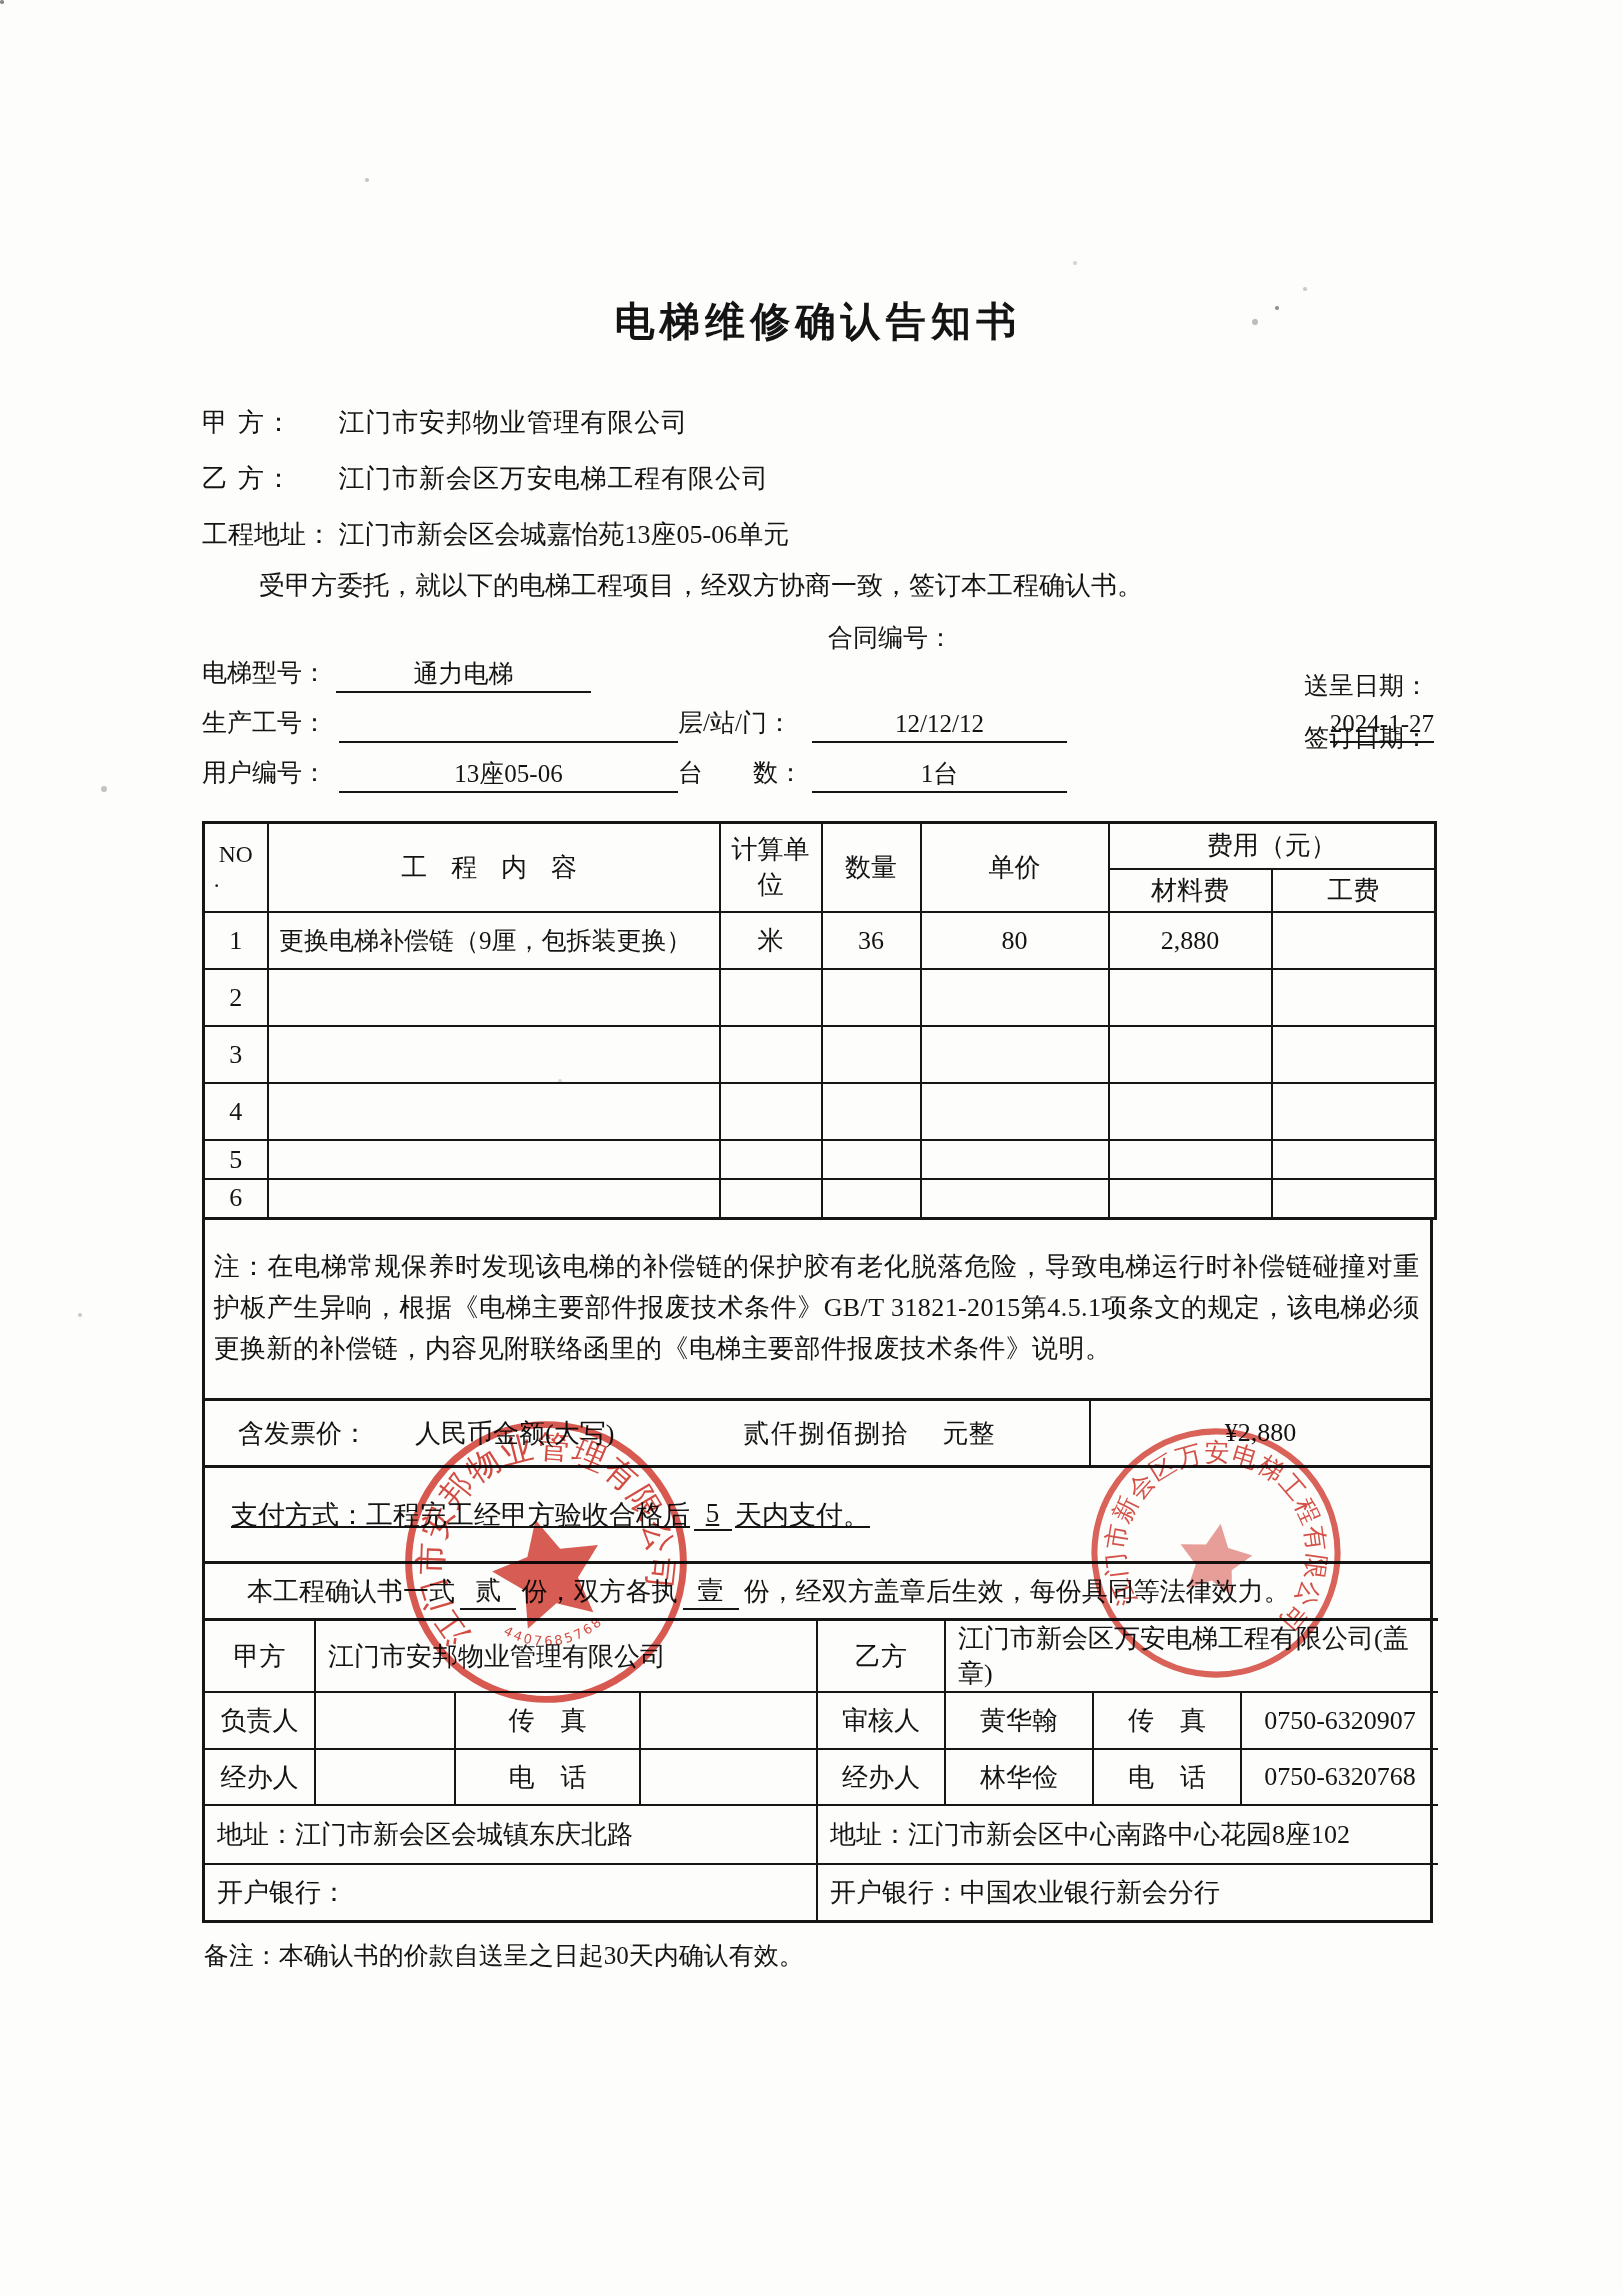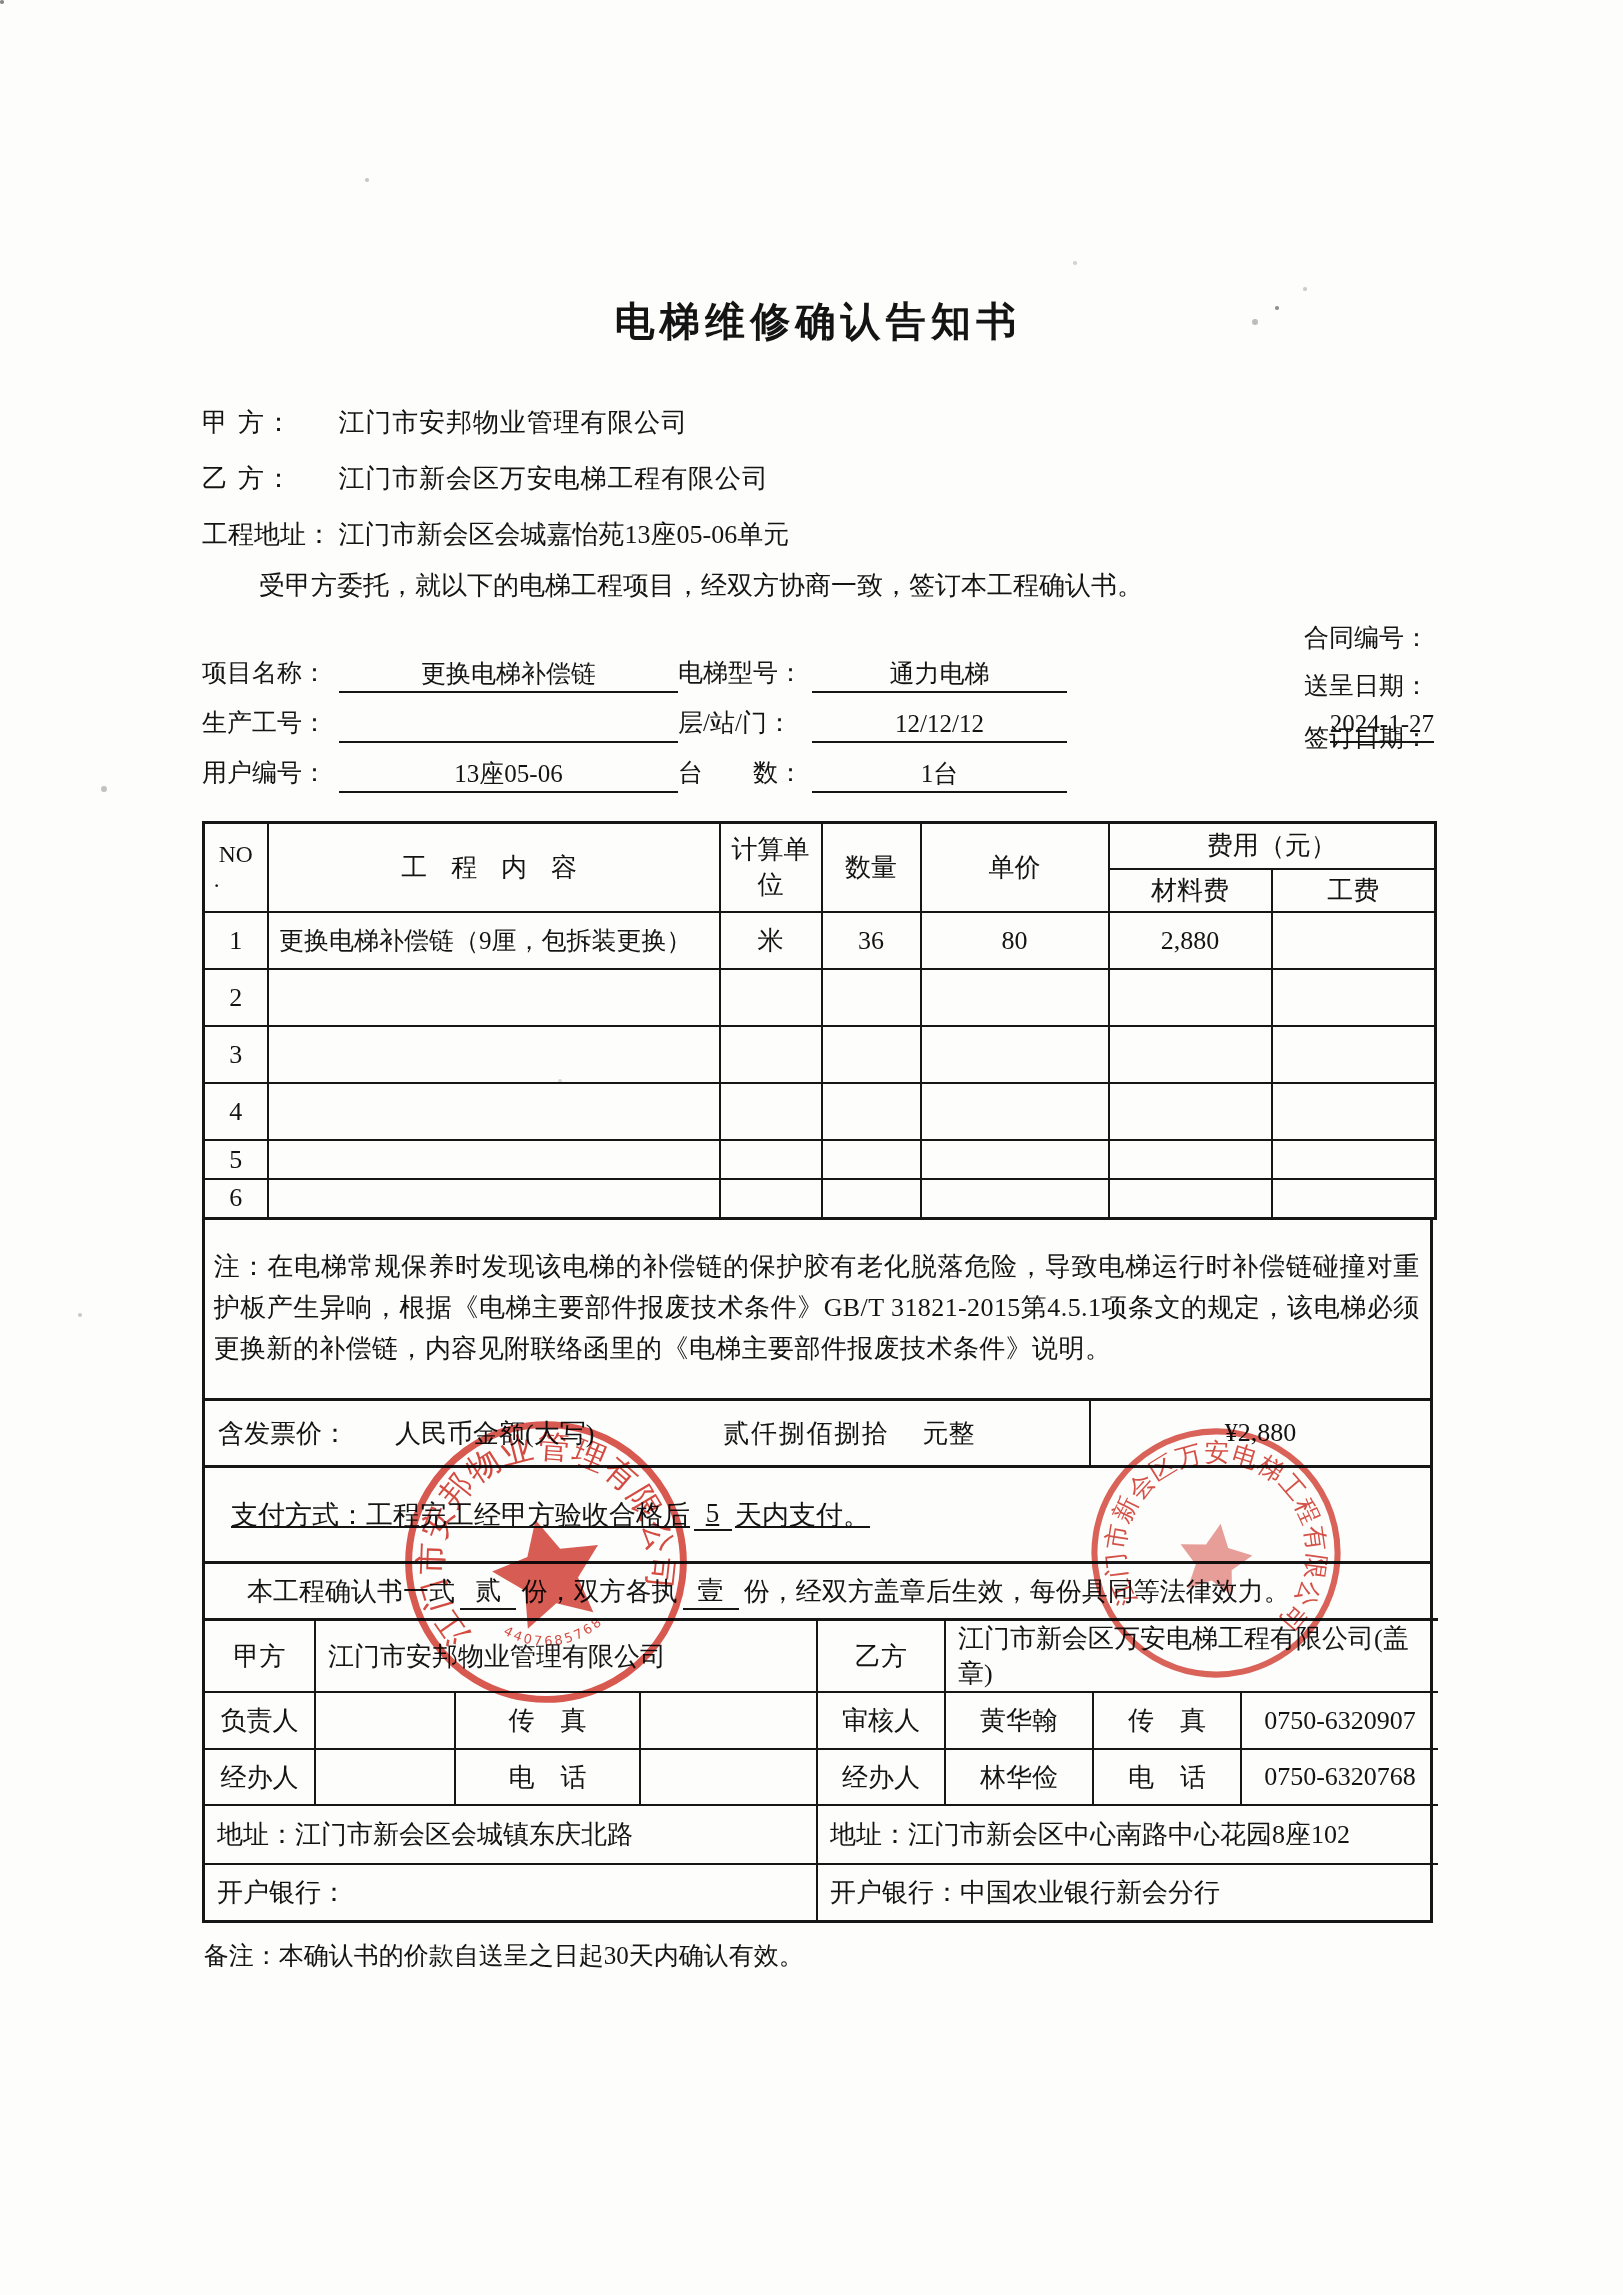--- a/index.html
+++ b/index.html
@@ -47,21 +47,21 @@
   .content-head{letter-spacing:8.7px;}
   .content-cell{text-align:left !important;padding-left:10.4px !important;font-size:25px !important;}
   
   .boxed{width:1225px;border:3.5px solid #161616;border-top:none;}
   .note{
     font-size:26px;line-height:1.58;padding:26px 10.4px 29.5px 8.7px;min-height:73px;
     text-align:justify;letter-spacing:0.4px;
   }
   .price-row{display:flex;align-items:stretch;height:64px;border-top:3.5px solid #161616;font-size:26px;}
   .price-left{width:884px;display:flex;align-items:center;}
-  .price-label{margin-left:13px;}
+  .price-label{margin-left:33px;}
   .price-words-label{margin-left:47px;}
   .price-words{margin-left:129px;letter-spacing:1.7px;}
   .price-unit{margin-left:33px;}
   .price-amount{flex:1;border-left:2.6px solid #161616;display:flex;align-items:center;justify-content:center;}
   .pay-row{height:96px;border-top:3.5px solid #161616;display:flex;align-items:center;font-size:27px;padding-left:26px;box-sizing:border-box;text-decoration:underline;}
   .days{display:inline-block;min-width:38px;text-align:center;border-bottom:2.6px solid #161616;margin:0 3.5px;}
   .conf-row{height:57px;border-top:3.5px solid #161616;display:flex;align-items:center;font-size:26px;padding-left:42px;box-sizing:border-box;}
   .blank2{display:inline-block;min-width:56px;text-align:center;border-bottom:2.6px solid #161616;margin:0 5.2px;}
   
   .sig{border-collapse:collapse;table-layout:fixed;width:100%;border-top:3.5px solid #161616;}
@@ -108,24 +108,20 @@
       <span>江门市新会区万安电梯工程有限公司</span>
     </p>
     <p class="addr-line">
       <span>工程地址：</span>
       <span>江门市新会区会城嘉怡苑13座05-06单元</span>
     </p>
     <p class="intro-line">受甲方委托，就以下的电梯工程项目，经双方协商一致，签订本工程确认书。</p>
 
     <div class="info">
       <div class="info-row">
-        <div class="if c1">
-          <span class="flabel">项目名称：</span>
-          <span class="uline">更换电梯补偿链</span>
-        </div>
         <div class="if c2">
           <span class="flabel">电梯型号：</span>
           <span class="uline">通力电梯</span>
         </div>
         <div class="if c3">
           <span class="flabel">合同编号：</span>
           <span class="uline"></span>
         </div>
       </div>
       <div class="info-row">

